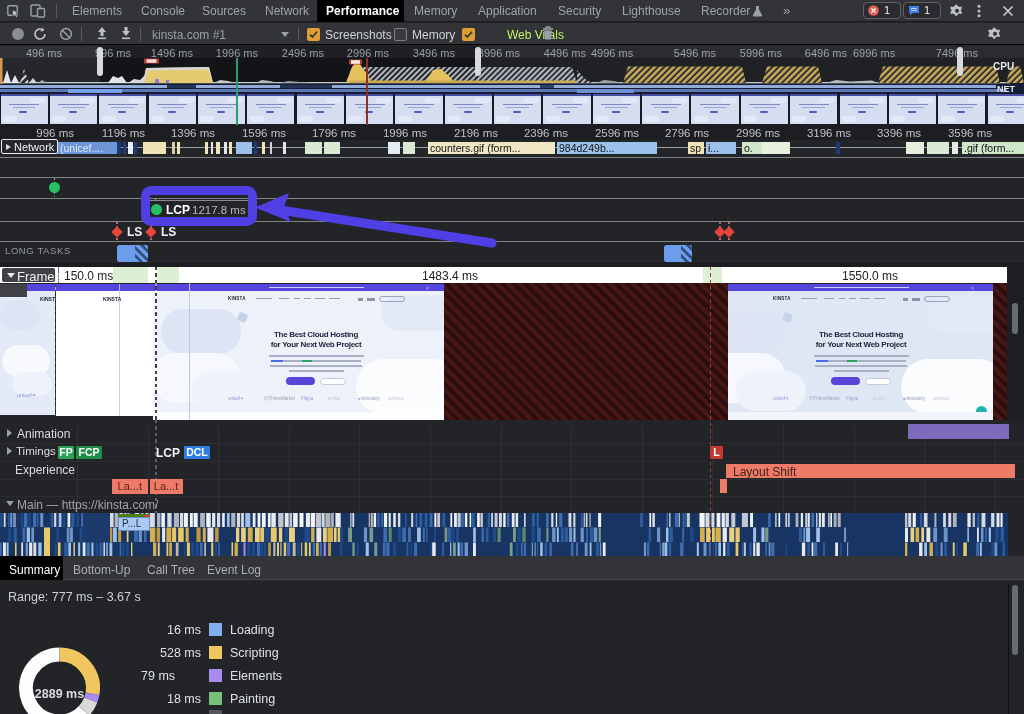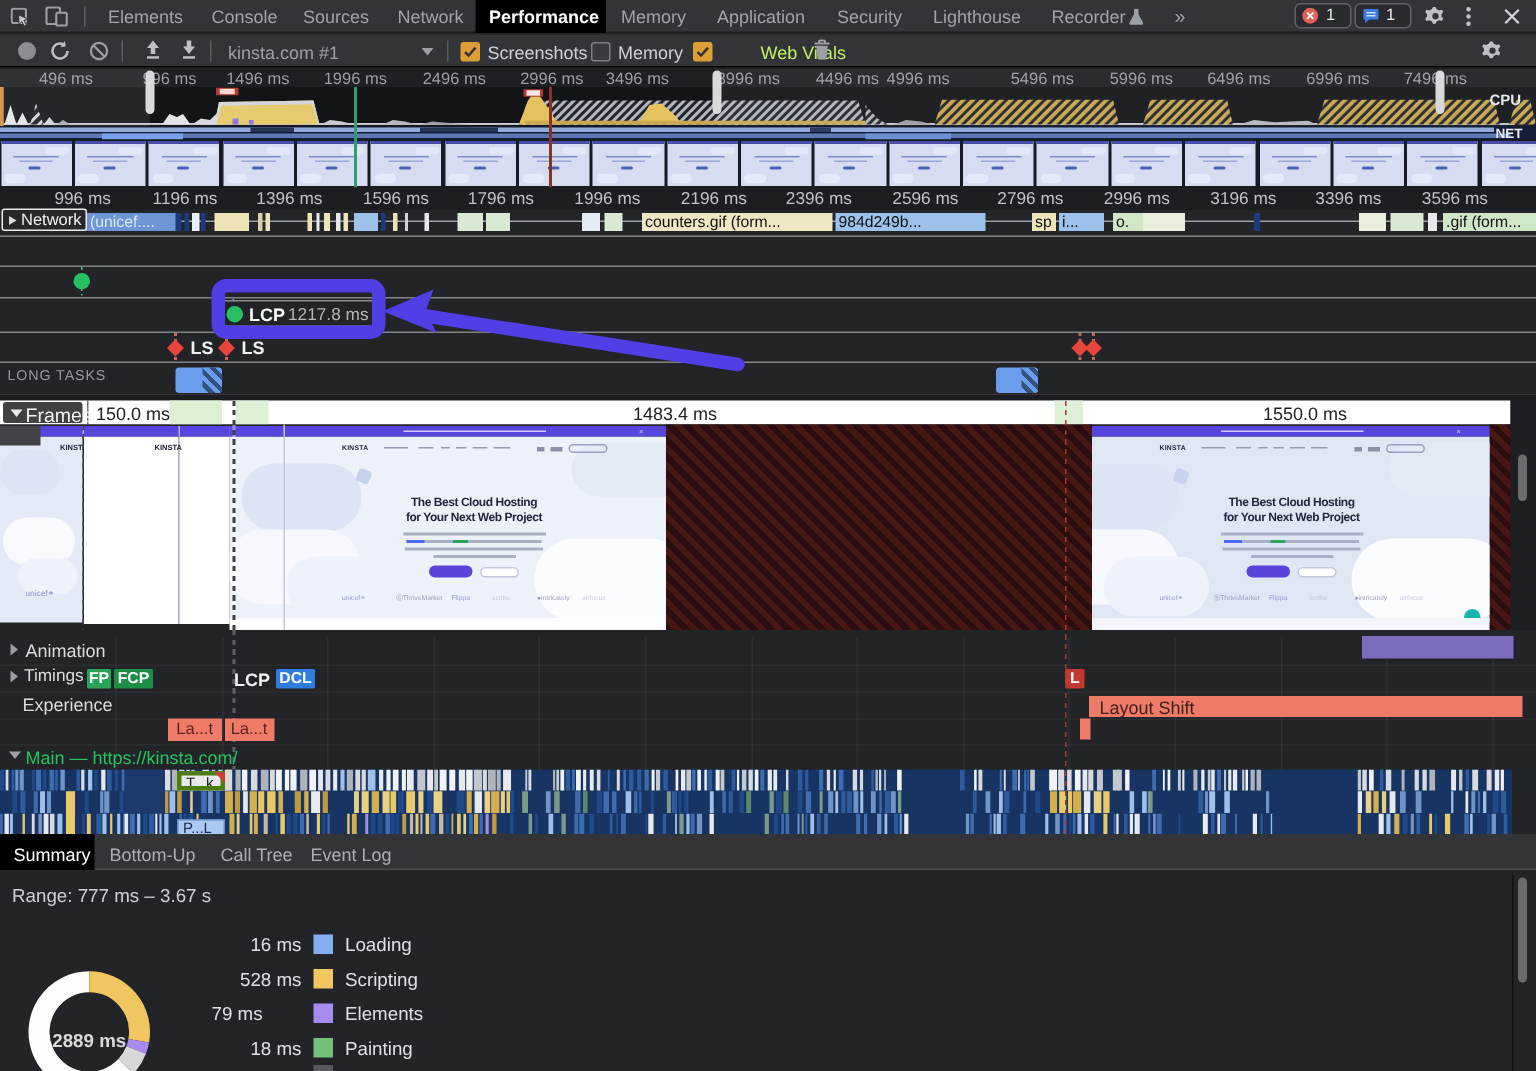--- a/index.html
+++ b/index.html
@@ -100,28 +100,28 @@
       <path d="M7 0.5 l1 2 a4.7 4.7 0 0 1 1.8 0.75 l2.2-0.55 1 1.75 -1.45 1.7 a4.8 4.8 0 0 1 0 1.7 l1.45 1.7 -1 1.75 -2.2-0.55 a4.7 4.7 0 0 1 -1.8 0.75 l-1 2 -2 0 -1-2 a4.7 4.7 0 0 1 -1.8-0.75 l-2.2 0.55 -1-1.75 1.45-1.7 a4.8 4.8 0 0 1 0-1.7 l-1.45-1.7 1-1.75 2.2 0.55 a4.7 4.7 0 0 1 1.8-0.75 l1-2 Z" fill="#bdc1c6" transform="translate(1,0.2) scale(0.86)"></path>
       <circle cx="7" cy="6.8" r="2.1" fill="#333438"></circle>
     </svg>
 <div style="position:absolute;left:0;top:46px;width:1024px;height:12px;background:#1f2023"></div>
 <div style="position:absolute;left:0;top:58px;width:1024px;height:25.5px;background:#131417"></div>
 <div class="tx" style="left:2px;top:47px;width:60px;text-align:right;font-size:11px;color:#9a9fa5">496 ms</div>
 <div class="tx" style="left:133px;top:47px;width:60px;text-align:right;font-size:11px;color:#9a9fa5">1496 ms</div>
 <div class="tx" style="left:198px;top:47px;width:60px;text-align:right;font-size:11px;color:#9a9fa5">1996 ms</div>
 <div class="tx" style="left:264px;top:47px;width:60px;text-align:right;font-size:11px;color:#9a9fa5">2496 ms</div>
 <div class="tx" style="left:329px;top:47px;width:60px;text-align:right;font-size:11px;color:#9a9fa5">2996 ms</div>
-<div class="tx" style="left:395px;top:47px;width:60px;text-align:center;font-size:11px;color:#9a9fa5">3496 ms</div>
+<div class="tx" style="left:395px;top:47px;width:60px;text-align:right;font-size:11px;color:#9a9fa5">3496 ms</div>
 <div class="tx" style="left:460px;top:47px;width:60px;text-align:right;font-size:11px;color:#9a9fa5">3996 ms</div>
 <div class="tx" style="left:526px;top:47px;width:60px;text-align:right;font-size:11px;color:#9a9fa5">4496 ms</div>
 <div class="tx" style="left:591px;top:47px;width:60px;text-align:left;font-size:11px;color:#9a9fa5">4996 ms</div>
 <div class="tx" style="left:656px;top:47px;width:60px;text-align:right;font-size:11px;color:#9a9fa5">5496 ms</div>
 <div class="tx" style="left:722px;top:47px;width:60px;text-align:right;font-size:11px;color:#9a9fa5">5996 ms</div>
 <div class="tx" style="left:787px;top:47px;width:60px;text-align:right;font-size:11px;color:#9a9fa5">6496 ms</div>
-<div class="tx" style="left:853px;top:47px;width:60px;text-align:right;font-size:11px;color:#9a9fa5">6996 ms</div>
+<div class="tx" style="left:853px;top:47px;width:60px;text-align:left;font-size:11px;color:#9a9fa5">6996 ms</div>
 <div class="tx" style="left:918px;top:47px;width:60px;text-align:right;font-size:11px;color:#9a9fa5">7496 ms</div>
 <div class="tx" style="left:71px;top:47px;width:60px;text-align:right;font-size:11px;color:#9a9fa5">996 ms</div>
 <svg class="ab" style="left:0;top:58px" width="1024" height="26" viewBox="0 0 1024 26">
       <defs>
         <pattern id="hg" width="4" height="4" patternUnits="userSpaceOnUse" patternTransform="rotate(45)">
           <rect width="4" height="4" fill="#23252b"></rect>
           <rect width="2" height="4" fill="#b2b6bd"></rect>
         </pattern>
         <pattern id="hy" width="4.5" height="4.5" patternUnits="userSpaceOnUse" patternTransform="rotate(45)">
           <rect width="4.5" height="4.5" fill="#23242a"></rect>
@@ -597,21 +597,21 @@
 <div class="tx" style="left:156px;top:445.5px;font-size:12px;font-weight:bold;color:#f0f1f3">LCP</div>
 <div class="ab" style="left:184px;top:446px;width:26px;height:13px;background:#2f7de0;border-radius:1px;text-align:center;font-size:10.5px;font-weight:bold;color:#fff;line-height:13px">DCL</div>
 <div class="ab" style="left:710px;top:446px;width:13px;height:13px;background:#c5382f;border-radius:1px;text-align:center;font-size:10.5px;font-weight:bold;color:#fff;line-height:13px">L</div>
 <div class="tx" style="left:15px;top:463px;font-size:12px;color:#dadce0">Experience</div>
 <div style="position:absolute;left:726px;top:463.5px;width:289px;height:14px;background:#ee7b68"></div>
 <div class="tx" style="left:733px;top:464.5px;font-size:12px;color:#41211c">Layout Shift</div>
 <div style="position:absolute;left:719.5px;top:478.5px;width:7.5px;height:14.5px;background:#ee7b68"></div>
 <div class="ab" style="left:111.5px;top:478.5px;width:36.5px;height:15px;background:#ee7b68;text-align:center;font-size:11px;color:#5c241d;line-height:15px">La...t</div>
 <div class="ab" style="left:149.5px;top:478.5px;width:33px;height:15px;background:#ee7b68;text-align:center;font-size:11px;color:#5c241d;line-height:15px">La...t</div>
 <div class="ab" style="left:6px;top:501px;width:0;height:0;border-left:4px solid transparent;border-right:4px solid transparent;border-top:5px solid #9aa0a6"></div>
-<div class="tx" style="left:17px;top:497.5px;font-size:12px;color:#22c55e">Main — https://kinsta.com/</div>
+<div class="tx" style="left:17px;top:497.5px;font-size:12px;color:#a3a3a3">Main — https://kinsta.com/</div>
 <svg class="ab" style="left:0;top:513px" width="1008" height="43" viewBox="0 0 1008 43">
       <rect x="0" y="0" width="1008" height="43" fill="#173463"></rect>
       <rect x="0.0" y="0" width="2.8" height="14" fill="#1e4a8a"></rect>
       <rect x="3.8" y="0" width="1.8" height="14" fill="#d8dadd"></rect>
       <rect x="7.8" y="0" width="1.7" height="14" fill="#2c5c9e"></rect>
       <rect x="10.2" y="0" width="2.0" height="14" fill="#6f94c6"></rect>
       <rect x="13.1" y="0" width="2.8" height="14" fill="#6f94c6"></rect>
       <rect x="21.3" y="0" width="1.8" height="14" fill="#1e4a8a"></rect>
       <rect x="24.0" y="0" width="3.4" height="14" fill="#3e6cae"></rect>
       <rect x="28.6" y="0" width="2.2" height="14" fill="#1e4a8a"></rect>
@@ -1062,21 +1062,21 @@
       <rect x="1002.5" y="29.5" width="2.4" height="13.5" fill="#2c5c9e"></rect>
       <rect x="83" y="0" width="27" height="29" fill="#1c3a6b"></rect>
       <rect x="607" y="0" width="33" height="43" fill="#173463"></rect>
       <rect x="849" y="0" width="56" height="43" fill="#173463"></rect>
       <rect x="44" y="14.5" width="6" height="28.5" fill="#e8c96a"></rect>
     </svg>
 <div style="position:absolute;left:118px;top:513.5px;width:32px;height:13.5px;background:#e8e9ec;border:3px solid #4d7c0f;overflow:hidden">
       <span style="font-size:10px;color:#202124;padding-left:3px;line-height:12px;display:block">T...k</span>
     </div>
 <div class="ab" style="left:143px;top:514.5px;width:0;height:0;border-left:7px solid transparent;border-top:7px solid #d93a2f"></div>
-<div style="position:absolute;left:118px;top:546px;width:32px;height:13.5px;background:#a9c8f2;border:1px solid #6a8ec2;overflow:hidden">
+<div style="position:absolute;left:118px;top:517px;width:32px;height:13.5px;background:#a9c8f2;border:1px solid #6a8ec2;overflow:hidden">
       <span style="font-size:10px;color:#1a2a4a;padding-left:3px;line-height:12px;display:block">P...L</span>
     </div>
 <div class="ab" style="left:709.8px;top:266.5px;width:1.6px;height:289px;background:repeating-linear-gradient(#a03a30 0 3.5px,transparent 3.5px 6.5px)"></div>
 <div style="position:absolute;left:0;top:556px;width:1024px;height:24px;background:#333438;border-bottom:1px solid #48494d"></div>
 <div style="position:absolute;left:0;top:556px;width:63px;height:24px;background:#000"></div>
 <div class="tx" style="left:9px;top:562.5px;font-size:12px;color:#fff">Summary</div>
 <div class="tx" style="left:73px;top:562.5px;font-size:12px;color:#abafb5">Bottom-Up</div>
 <div class="tx" style="left:147px;top:562.5px;font-size:12px;color:#abafb5">Call Tree</div>
 <div class="tx" style="left:207px;top:562.5px;font-size:12px;color:#abafb5">Event Log</div>
 <div style="position:absolute;left:0;top:581px;width:1024px;height:133px;background:#232428"></div>

